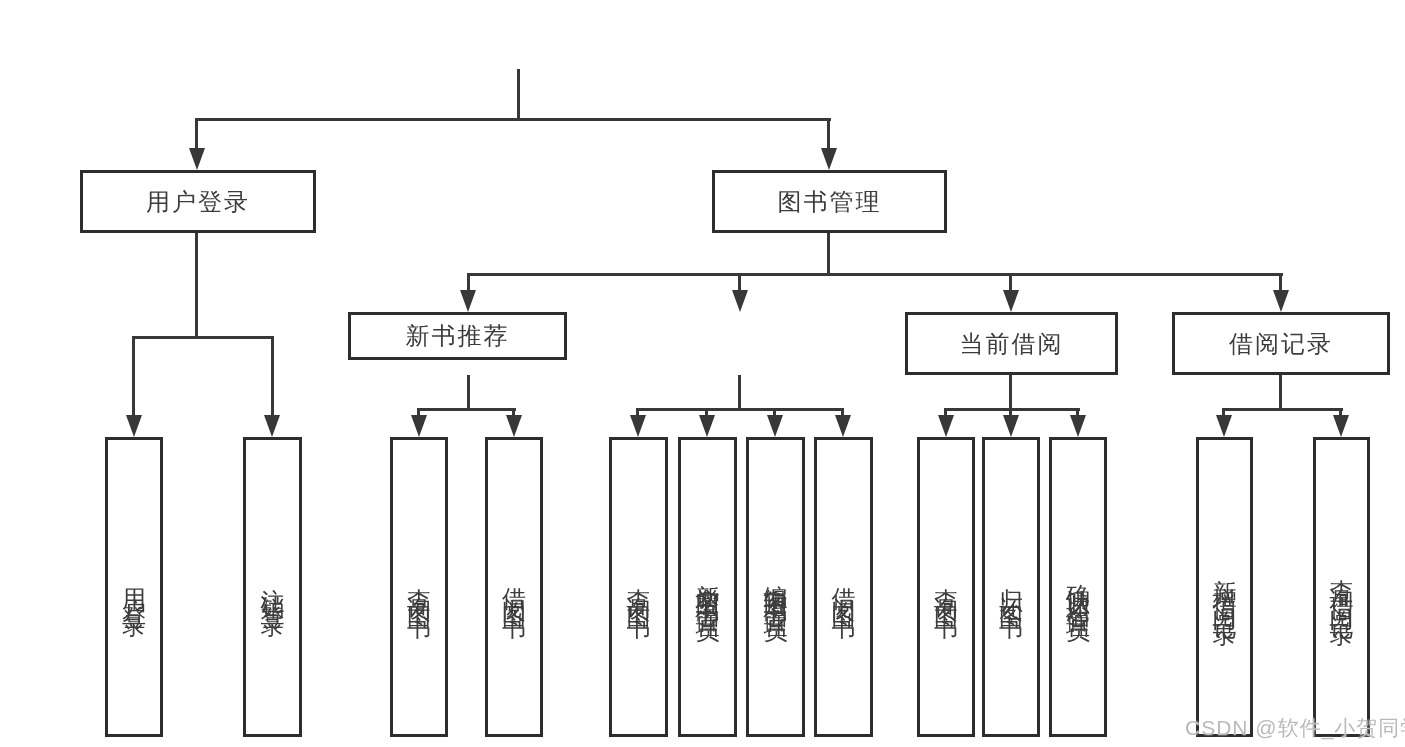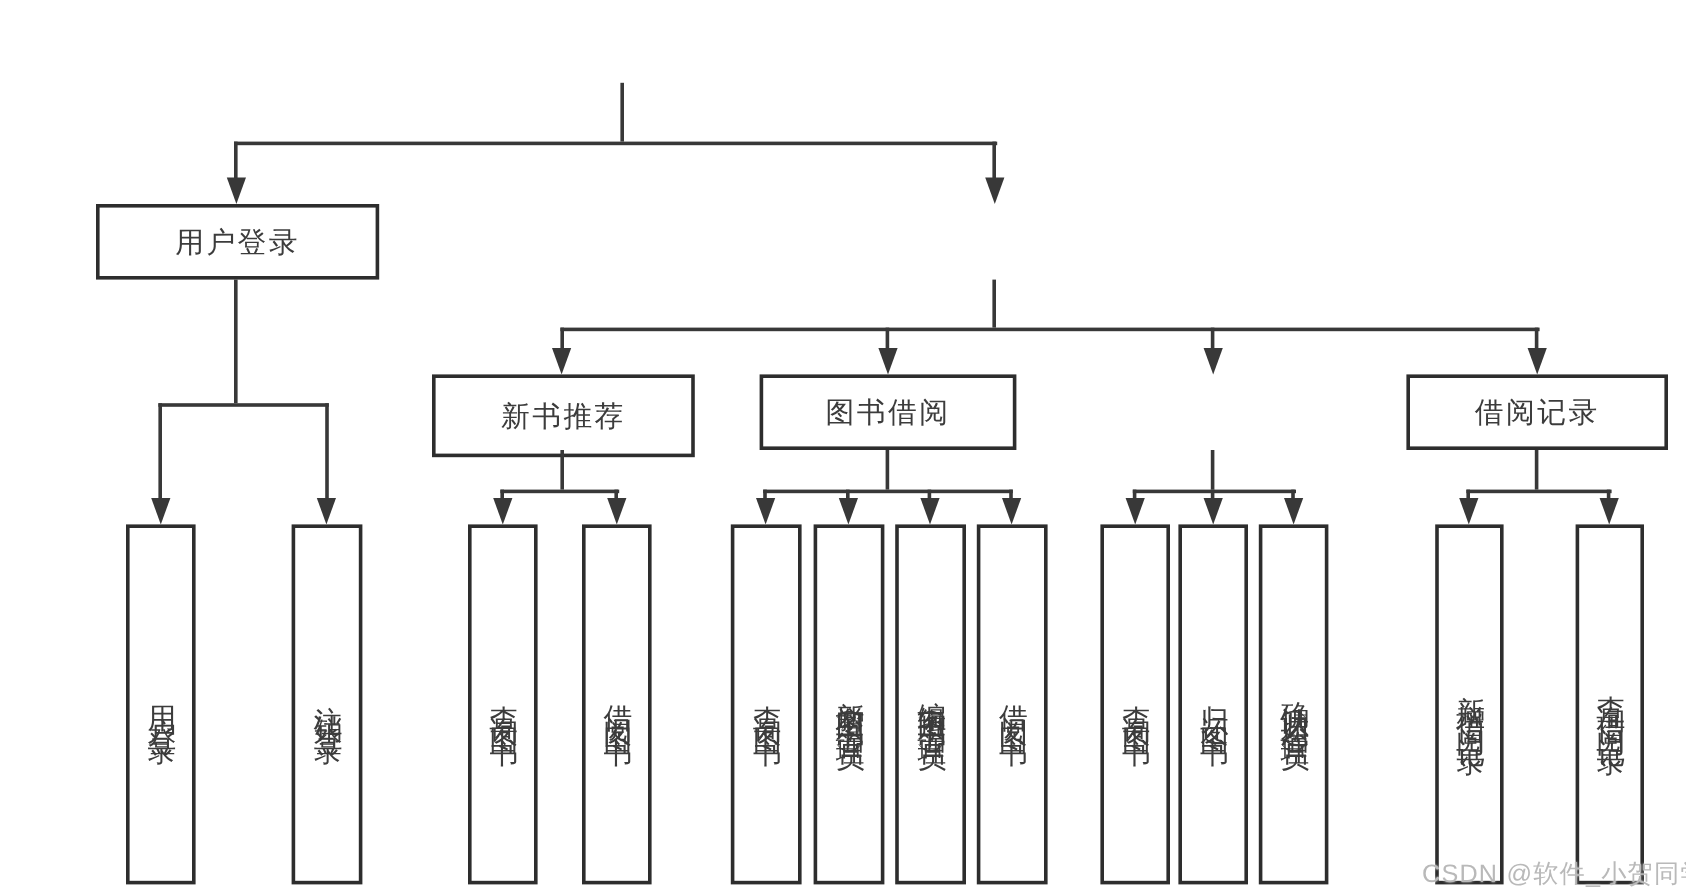--- a/index.html
+++ b/index.html
@@ -39,44 +39,47 @@
   <div class="line" style="left:517px;top:69px;width:3px;height:49px"></div>
   <div class="line" style="left:195px;top:118px;width:636px;height:3px"></div>
   <div class="line" style="left:195px;top:118px;width:3px;height:34px"></div>
   <div class="arrow" style="left:189px;top:148px"></div>
   <div class="line" style="left:827px;top:118px;width:3px;height:34px"></div>
   <div class="arrow" style="left:821px;top:148px"></div>
 
   <div class="box" style="left:80px;top:170px;width:236px;height:63px">
     <span>用户登录</span>
   </div>
+  <div class="box" style="left:712px;top:170px;width:235px;height:63px">
+    <span>图书管理</span>
+  </div>
 
   <div class="line" style="left:195px;top:233px;width:3px;height:103px"></div>
   <div class="line" style="left:132px;top:336px;width:142px;height:3px"></div>
   <div class="line" style="left:132px;top:336px;width:3px;height:81px"></div>
   <div class="arrow" style="left:126px;top:415px"></div>
   <div class="line" style="left:271px;top:336px;width:3px;height:81px"></div>
   <div class="arrow" style="left:264px;top:415px"></div>
 
   <div class="line" style="left:827px;top:233px;width:3px;height:40px"></div>
   <div class="line" style="left:467px;top:273px;width:816px;height:3px"></div>
   <div class="line" style="left:467px;top:273px;width:3px;height:20px"></div>
   <div class="arrow" style="left:460px;top:290px"></div>
   <div class="line" style="left:738px;top:273px;width:3px;height:20px"></div>
   <div class="arrow" style="left:732px;top:290px"></div>
   <div class="line" style="left:1009px;top:273px;width:3px;height:20px"></div>
   <div class="arrow" style="left:1003px;top:290px"></div>
   <div class="line" style="left:1279px;top:273px;width:3px;height:20px"></div>
   <div class="arrow" style="left:1273px;top:290px"></div>
 
-  <div class="box" style="left:360px;top:312px;width:219px;height:69px">
+  <div class="box" style="left:348px;top:312px;width:219px;height:48px">
     <span>新书推荐</span>
   </div>
-  <div class="box" style="left:633px;top:312px;width:214px;height:63px">
-    <span>图书借阅</span>
+  <div class="box" style="left:905px;top:312px;width:213px;height:63px">
+    <span>当前借阅</span>
   </div>
   <div class="box" style="left:1172px;top:312px;width:218px;height:63px">
     <span>借阅记录</span>
   </div>
 
   <div class="line" style="left:467px;top:375px;width:3px;height:33px"></div>
   <div class="line" style="left:417px;top:408px;width:99px;height:3px"></div>
   <div class="line" style="left:417px;top:408px;width:3px;height:12px"></div>
   <div class="arrow" style="left:411px;top:415px"></div>
   <div class="line" style="left:512px;top:408px;width:3px;height:12px"></div>

